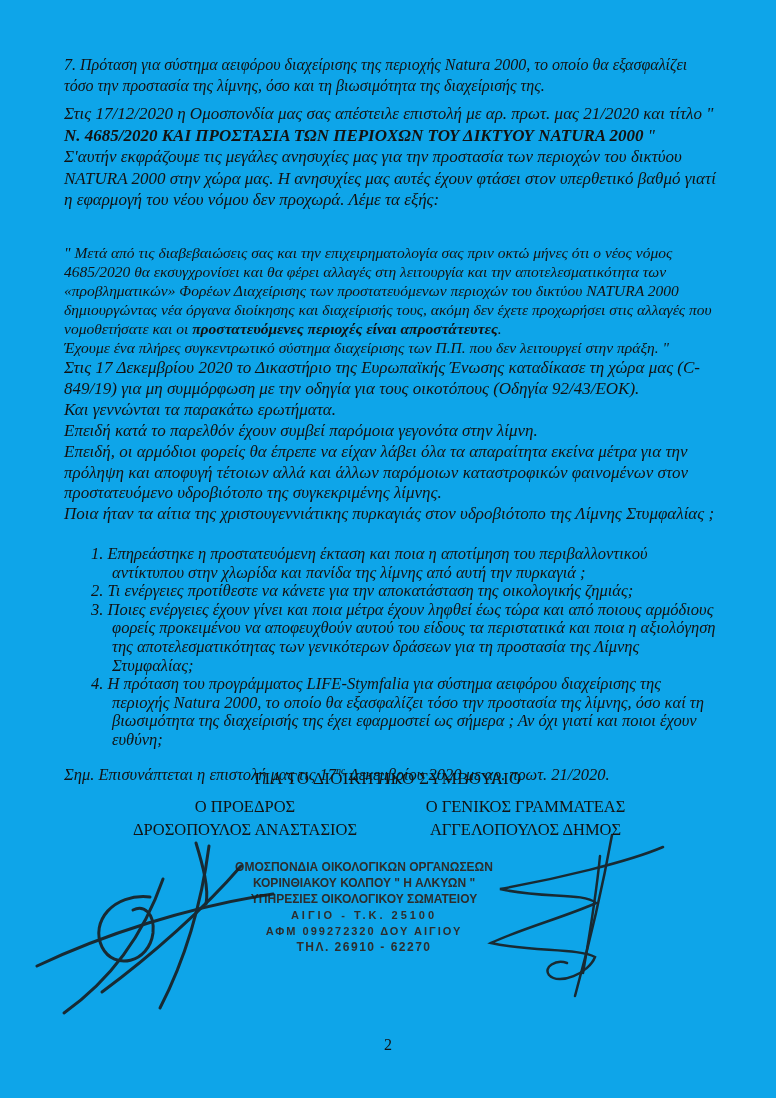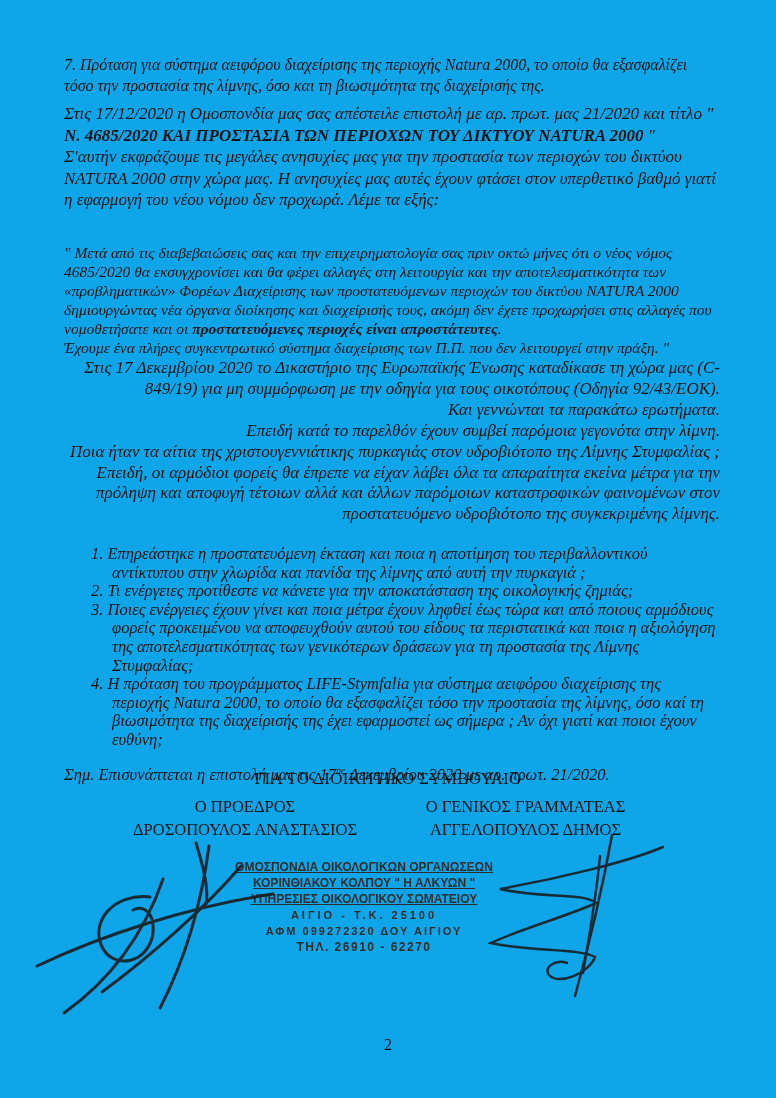--- a/index.html
+++ b/index.html
@@ -13,36 +13,36 @@
     overflow:hidden;
   }
   .tblock{position:absolute;left:64px;width:656px;font-style:italic;}
   .intro{top:54px;font-style:italic;font-size:16px;line-height:21px;}
   .p1{top:103px;font-size:17px;line-height:21.5px;}
   .p1 .bold{font-weight:bold;}
   .p2{display:block;}
   .quote{top:243px;font-style:italic;font-size:15.5px;line-height:19px;}
   .quote .bold{font-weight:bold;}
   .bodyblock{top:358px;font-size:17px;line-height:20.9px;}
-  .bodyblock div{margin:0;text-align:right;}
+  .bodyblock div{margin:0;}
   .qlist{top:545px;font-size:16.5px;line-height:18.6px;}
   .q-item{padding-left:48px;text-indent:-21px;}
   .note{top:745px;font-size:16.5px;line-height:20px;margin-top:20px;}
   .note sup{font-size:10px;vertical-align:super;line-height:0;}
   .committee{position:absolute;top:769px;left:0;width:776px;text-align:center;
     font-size:17px;letter-spacing:.3px;}
   .sigcol{position:absolute;top:795px;text-align:center;font-size:16.5px;line-height:23px;}
   .sigcol.left{left:100px;width:290px;}
   .sigcol.right{left:398px;width:255px;}
   .stamp{
     position:absolute;left:228px;top:859px;width:272px;text-align:center;
     font-family:"Liberation Sans", sans-serif;font-weight:bold;color:#2d2d2d;
     line-height:16px;
   }
-  .stamp .s1,.stamp .s2,.stamp .s3{font-size:12px;text-decoration:underline;}
+  .stamp .s1,.stamp .s2,.stamp .s3{font-size:12px;}
   .stamp .s4{font-size:11px;letter-spacing:3px;}
   .stamp .s5{font-size:11px;letter-spacing:2px;}
   .stamp .s6{font-size:12px;letter-spacing:1.5px;}
   .sig-svg{position:absolute;left:0;top:0;pointer-events:none;}
   .pagenum{position:absolute;top:1036px;left:0;width:776px;text-align:center;font-size:16px;}
 </style>
 </head>
 <body>
 
 <div class="page">
@@ -56,22 +56,22 @@
 
   <div class="tblock quote">
     <span>" Μετά από τις διαβεβαιώσεις σας και την επιχειρηματολογία σας πριν οκτώ μήνες ότι ο νέος νόμος 4685/2020 θα εκσυγχρονίσει και θα φέρει  αλλαγές στη λειτουργία και την αποτελεσματικότητα των «προβληματικών» Φορέων Διαχείρισης των προστατευόμενων περιοχών  του δικτύου NATURA 2000 δημιουργώντας νέα όργανα διοίκησης και διαχείρισής τους,  ακόμη δεν έχετε προχωρήσει στις αλλαγές που νομοθετήσατε και οι </span><span class="bold">προστατευόμενες περιοχές είναι απροστάτευτες</span><span>.</span>
     <span class="p2">Έχουμε  ένα πλήρες συγκεντρωτικό σύστημα  διαχείρισης των Π.Π. που δεν λειτουργεί στην πράξη. "</span>
   </div>
 
   <div class="tblock bodyblock">
     <div>Στις  17 Δεκεμβρίου 2020 το Δικαστήριο της Ευρωπαϊκής Ένωσης καταδίκασε τη χώρα μας (C-849/19) για μη συμμόρφωση με την οδηγία για τους οικοτόπους (Οδηγία 92/43/ΕΟΚ).</div>
     <div>Και γεννώνται τα παρακάτω ερωτήματα.</div>
     <div>Επειδή κατά το παρελθόν έχουν συμβεί παρόμοια  γεγονότα στην λίμνη.</div>
+    <div>Επειδή, οι αρμόδιοι φορείς θα έπρεπε να είχαν λάβει όλα τα απαραίτητα εκείνα μέτρα για την πρόληψη και αποφυγή τέτοιων αλλά και άλλων παρόμοιων καταστροφικών φαινομένων στον προστατευόμενο υδροβιότοπο της συγκεκριμένης λίμνης.</div>
     <div>Ποια ήταν τα αίτια της χριστουγεννιάτικης πυρκαγιάς στον υδροβιότοπο της Λίμνης Στυμφαλίας ;</div>
-    <div>Επειδή, οι αρμόδιοι φορείς θα έπρεπε να είχαν λάβει όλα τα απαραίτητα εκείνα μέτρα για την πρόληψη και αποφυγή τέτοιων αλλά και άλλων παρόμοιων καταστροφικών φαινομένων στον προστατευόμενο υδροβιότοπο της συγκεκριμένης λίμνης.</div>
   </div>
 
   <div class="tblock qlist">
     <div class="q-item">1. Επηρεάστηκε η προστατευόμενη έκταση και ποια η αποτίμηση του περιβαλλοντικού αντίκτυπου στην χλωρίδα και πανίδα της λίμνης από αυτή την πυρκαγιά ;</div>
     <div class="q-item">2. Τι ενέργειες προτίθεστε να κάνετε για την αποκατάσταση της οικολογικής ζημιάς;</div>
     <div class="q-item">3. Ποιες ενέργειες έχουν γίνει και ποια μέτρα έχουν ληφθεί έως τώρα και από ποιους αρμόδιους φορείς προκειμένου να αποφευχθούν αυτού του είδους τα περιστατικά και ποια η αξιολόγηση της αποτελεσματικότητας των γενικότερων δράσεων για τη προστασία της Λίμνης Στυμφαλίας;</div>
     <div class="q-item">4. Η πρόταση του προγράμματος LIFE-Stymfalia για σύστημα αειφόρου διαχείρισης της περιοχής Natura 2000, το οποίο θα εξασφαλίζει τόσο την προστασία της λίμνης, όσο καί τη βιωσιμότητα της διαχείρισής της έχει εφαρμοστεί ως σήμερα ; Αν όχι γιατί και ποιοι έχουν ευθύνη;</div>
   </div>
 
   <div class="tblock note">

